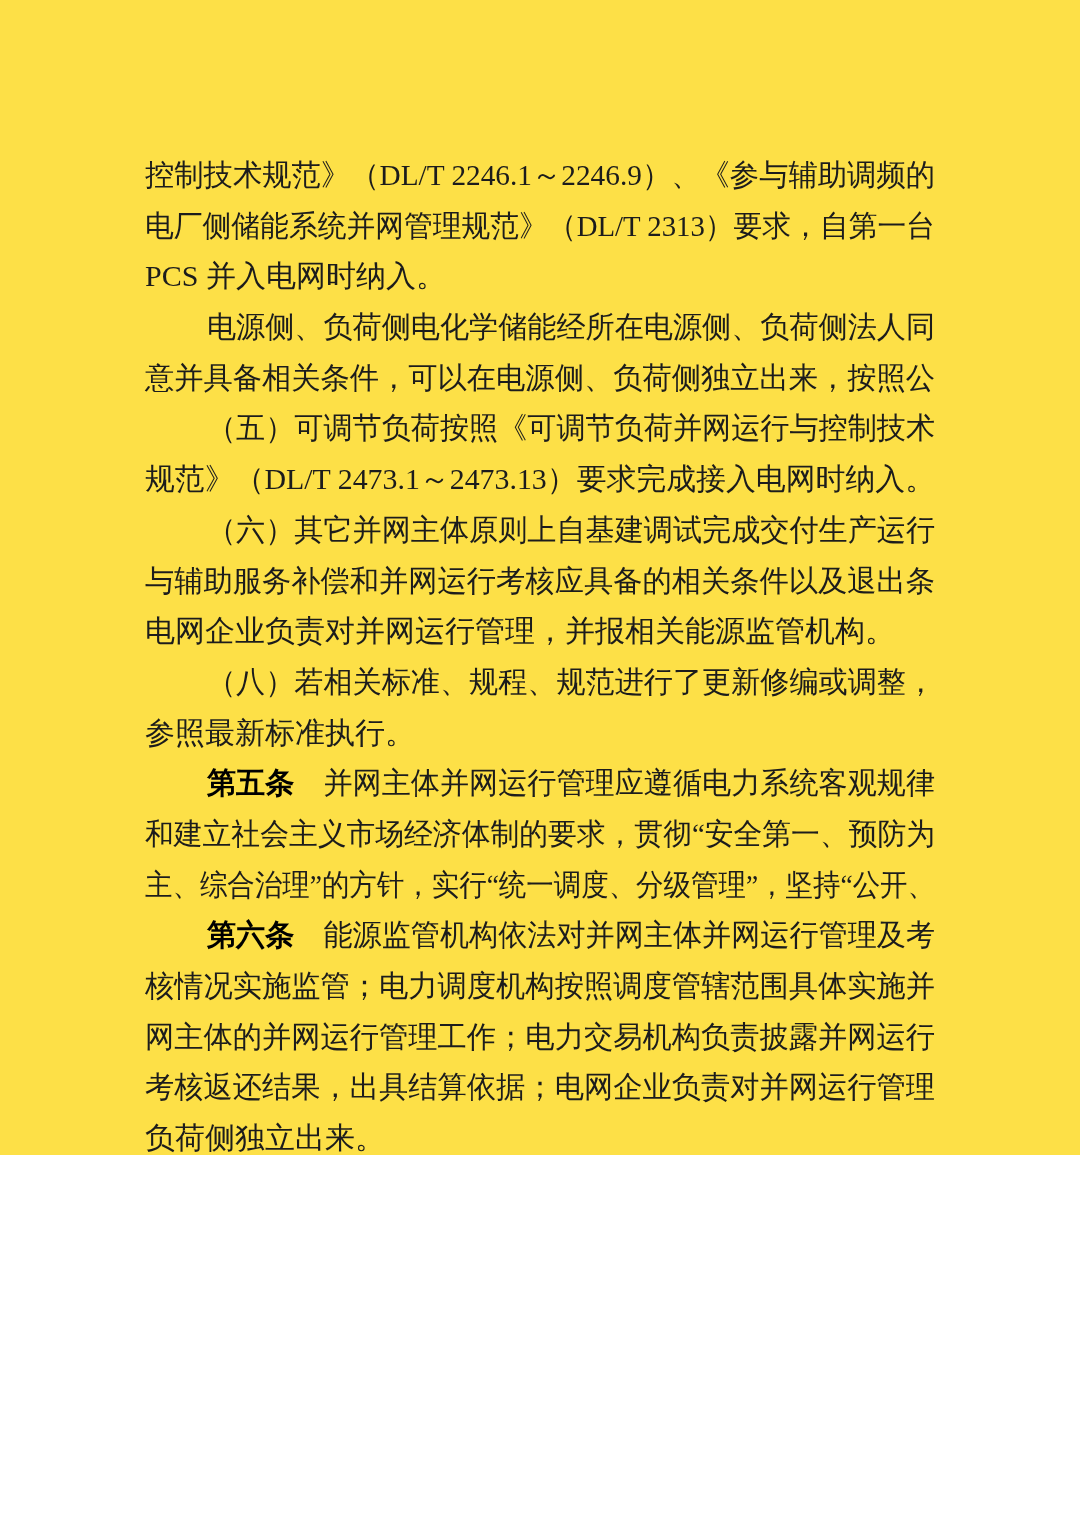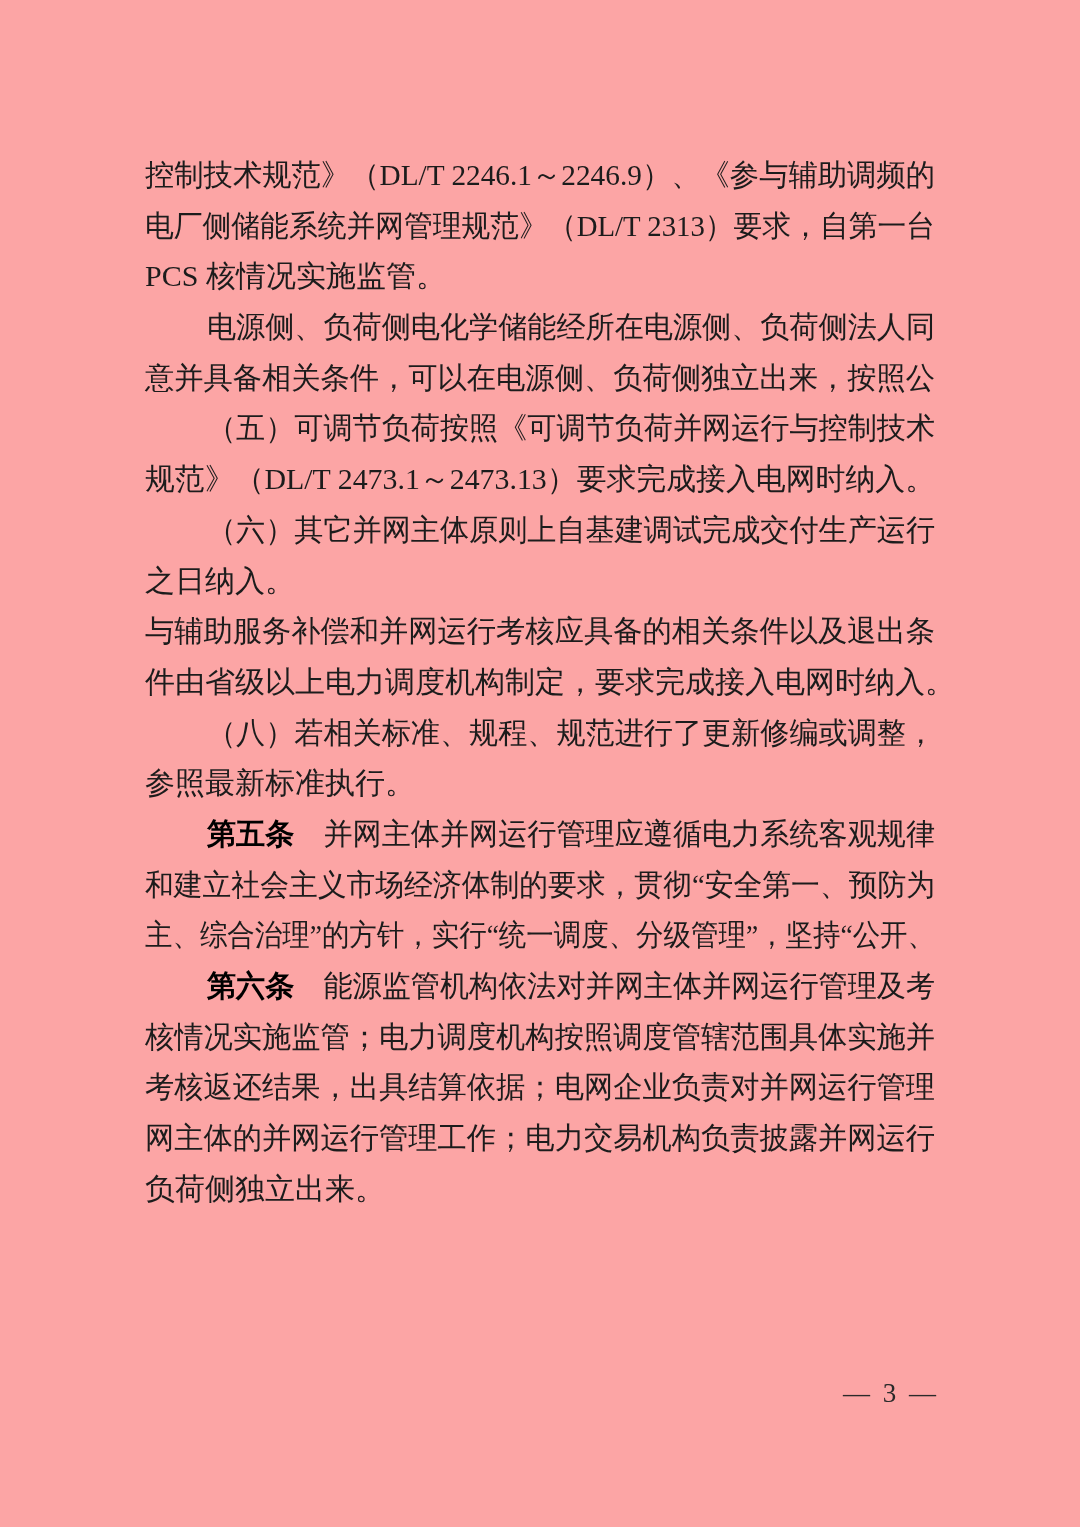--- a/index.html
+++ b/index.html
@@ -3,22 +3,22 @@
 <meta charset="utf-8">
 <style>
   html, body {
     margin: 0;
     padding: 0;
     background: #ffffff;
   }
   .page {
     position: relative;
     width: 1080px;
-    height: 1527px;
-    background: #fca5a5;
+    height: 1155px;
+    background: #fde047;
     overflow: hidden;
     font-family: "Liberation Serif", "DejaVu Serif", serif;
     color: #1c1c1c;
   }
   .text-block {
     position: absolute;
     left: 145px;
     top: 150px;
     width: 790px;
   }
@@ -52,34 +52,33 @@
     word-spacing: 4px;
   }
 </style>
 </head>
 <body>
 
 <div class="page">
   <div class="text-block">
       <div class="line"><span class="linewrap" style="transform: scaleX(0.976986);"><span>控制技术规范》（DL/T 2246.1～2246.9）、《参与辅助调频的</span></span></div>
       <div class="line"><span class="linewrap" style="transform: scaleX(0.959193);"><span>电厂侧储能系统并网管理规范》（DL/T 2313）要求，自第一台</span></span></div>
-      <div class="line"><span class="linewrap"><span>PCS 核情况实施监管。</span></span></div>
+      <div class="line"><span class="linewrap"><span>PCS 并入电网时纳入。</span></span></div>
       <div class="line indent"><span class="linewrap" style="transform: scaleX(0.970667);"><span>电源侧、负荷侧电化学储能经所在电源侧、负荷侧法人同</span></span></div>
       <div class="line"><span class="linewrap" style="transform: scaleX(0.975309);"><span>意并具备相关条件，可以在电源侧、负荷侧独立出来，按照公</span></span></div>
       <div class="line indent"><span class="linewrap" style="transform: scaleX(0.970667);"><span>（五）可调节负荷按照《可调节负荷并网运行与控制技术</span></span></div>
       <div class="line"><span class="linewrap" style="transform: scaleX(0.995452);"><span>规范》（DL/T 2473.1～2473.13）要求完成接入电网时纳入。</span></span></div>
       <div class="line indent"><span class="linewrap" style="transform: scaleX(0.970667);"><span>（六）其它并网主体原则上自基建调试完成交付生产运行</span></span></div>
-      <div class="line"><span class="linewrap"><span>之日纳入。</span></span></div>
       <div class="line"><span class="linewrap" style="transform: scaleX(0.975309);"><span>与辅助服务补偿和并网运行考核应具备的相关条件以及退出条</span></span></div>
-      <div class="line"><span class="linewrap"><span>件由省级以上电力调度机构制定，要求完成接入电网时纳入。</span></span></div>
+      <div class="line"><span class="linewrap"><span>电网企业负责对并网运行管理，并报相关能源监管机构。</span></span></div>
       <div class="line indent"><span class="linewrap" style="transform: scaleX(0.970667);"><span>（八）若相关标准、规程、规范进行了更新修编或调整，</span></span></div>
       <div class="line"><span class="linewrap"><span>参照最新标准执行。</span></span></div>
       <div class="line indent"><span class="linewrap" style="transform: scaleX(0.970667);"><span class="seg-bold">第五条</span><span>　并网主体并网运行管理应遵循电力系统客观规律</span></span></div>
       <div class="line"><span class="linewrap" style="transform: scaleX(0.95952);"><span>和建立社会主义市场经济体制的要求，贯彻“安全第一、预防为</span></span></div>
       <div class="line"><span class="linewrap" style="transform: scaleX(0.91513);"><span>主、综合治理”的方针，实行“统一调度、分级管理”，坚持“公开、</span></span></div>
       <div class="line indent"><span class="linewrap" style="transform: scaleX(0.970667);"><span class="seg-bold">第六条</span><span>　能源监管机构依法对并网主体并网运行管理及考</span></span></div>
       <div class="line"><span class="linewrap" style="transform: scaleX(0.975309);"><span>核情况实施监管；电力调度机构按照调度管辖范围具体实施并</span></span></div>
+      <div class="line"><span class="linewrap" style="transform: scaleX(0.975309);"><span>网主体的并网运行管理工作；电力交易机构负责披露并网运行</span></span></div>
       <div class="line"><span class="linewrap" style="transform: scaleX(0.975309);"><span>考核返还结果，出具结算依据；电网企业负责对并网运行管理</span></span></div>
-      <div class="line"><span class="linewrap" style="transform: scaleX(0.975309);"><span>网主体的并网运行管理工作；电力交易机构负责披露并网运行</span></span></div>
       <div class="line"><span class="linewrap"><span>负荷侧独立出来。</span></span></div>
     </div>
   <div class="page-footer">— 3 —</div>
 </div>
 
 </body></html>

